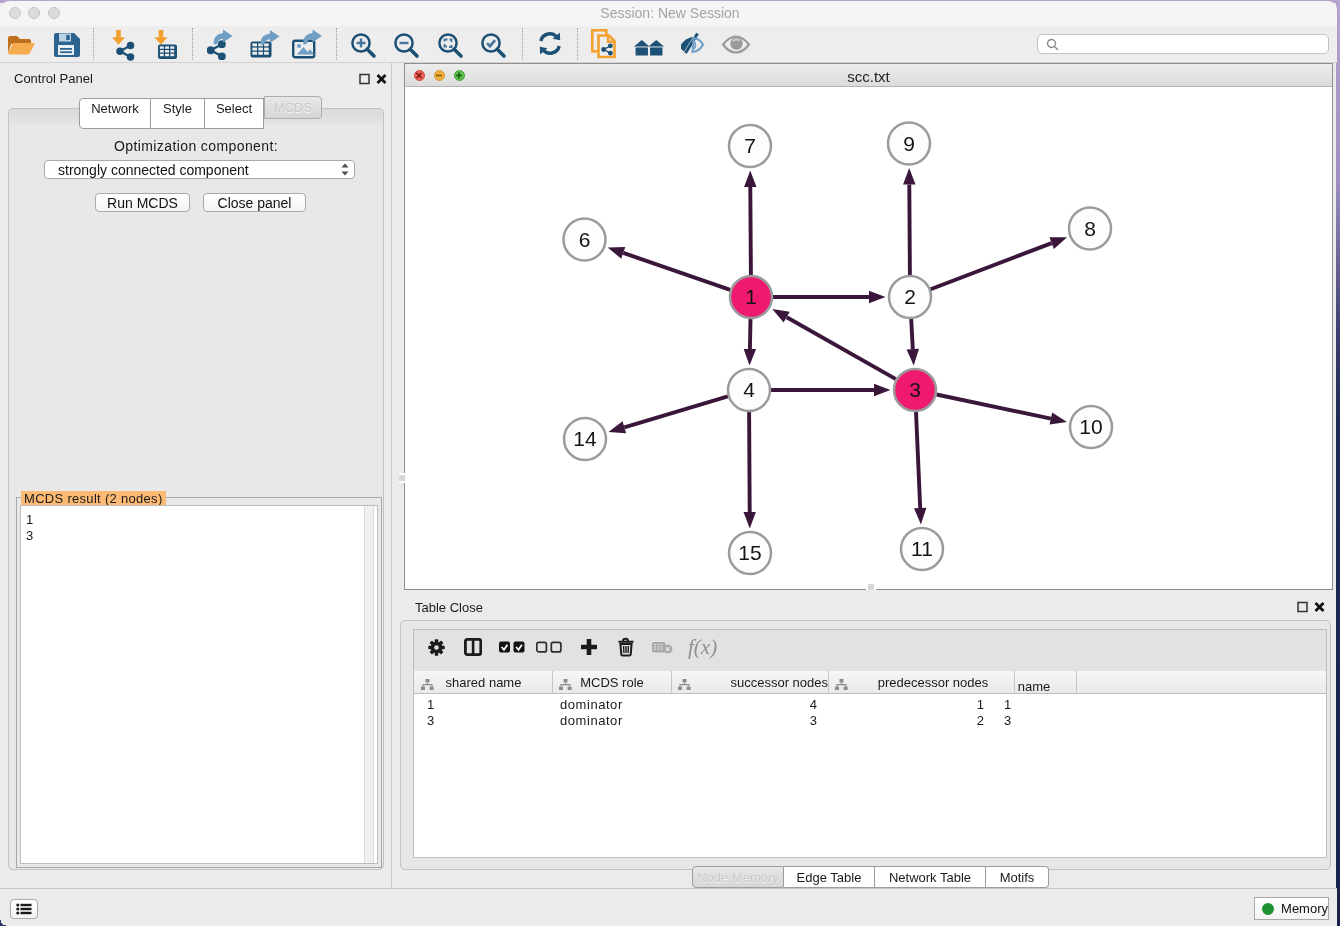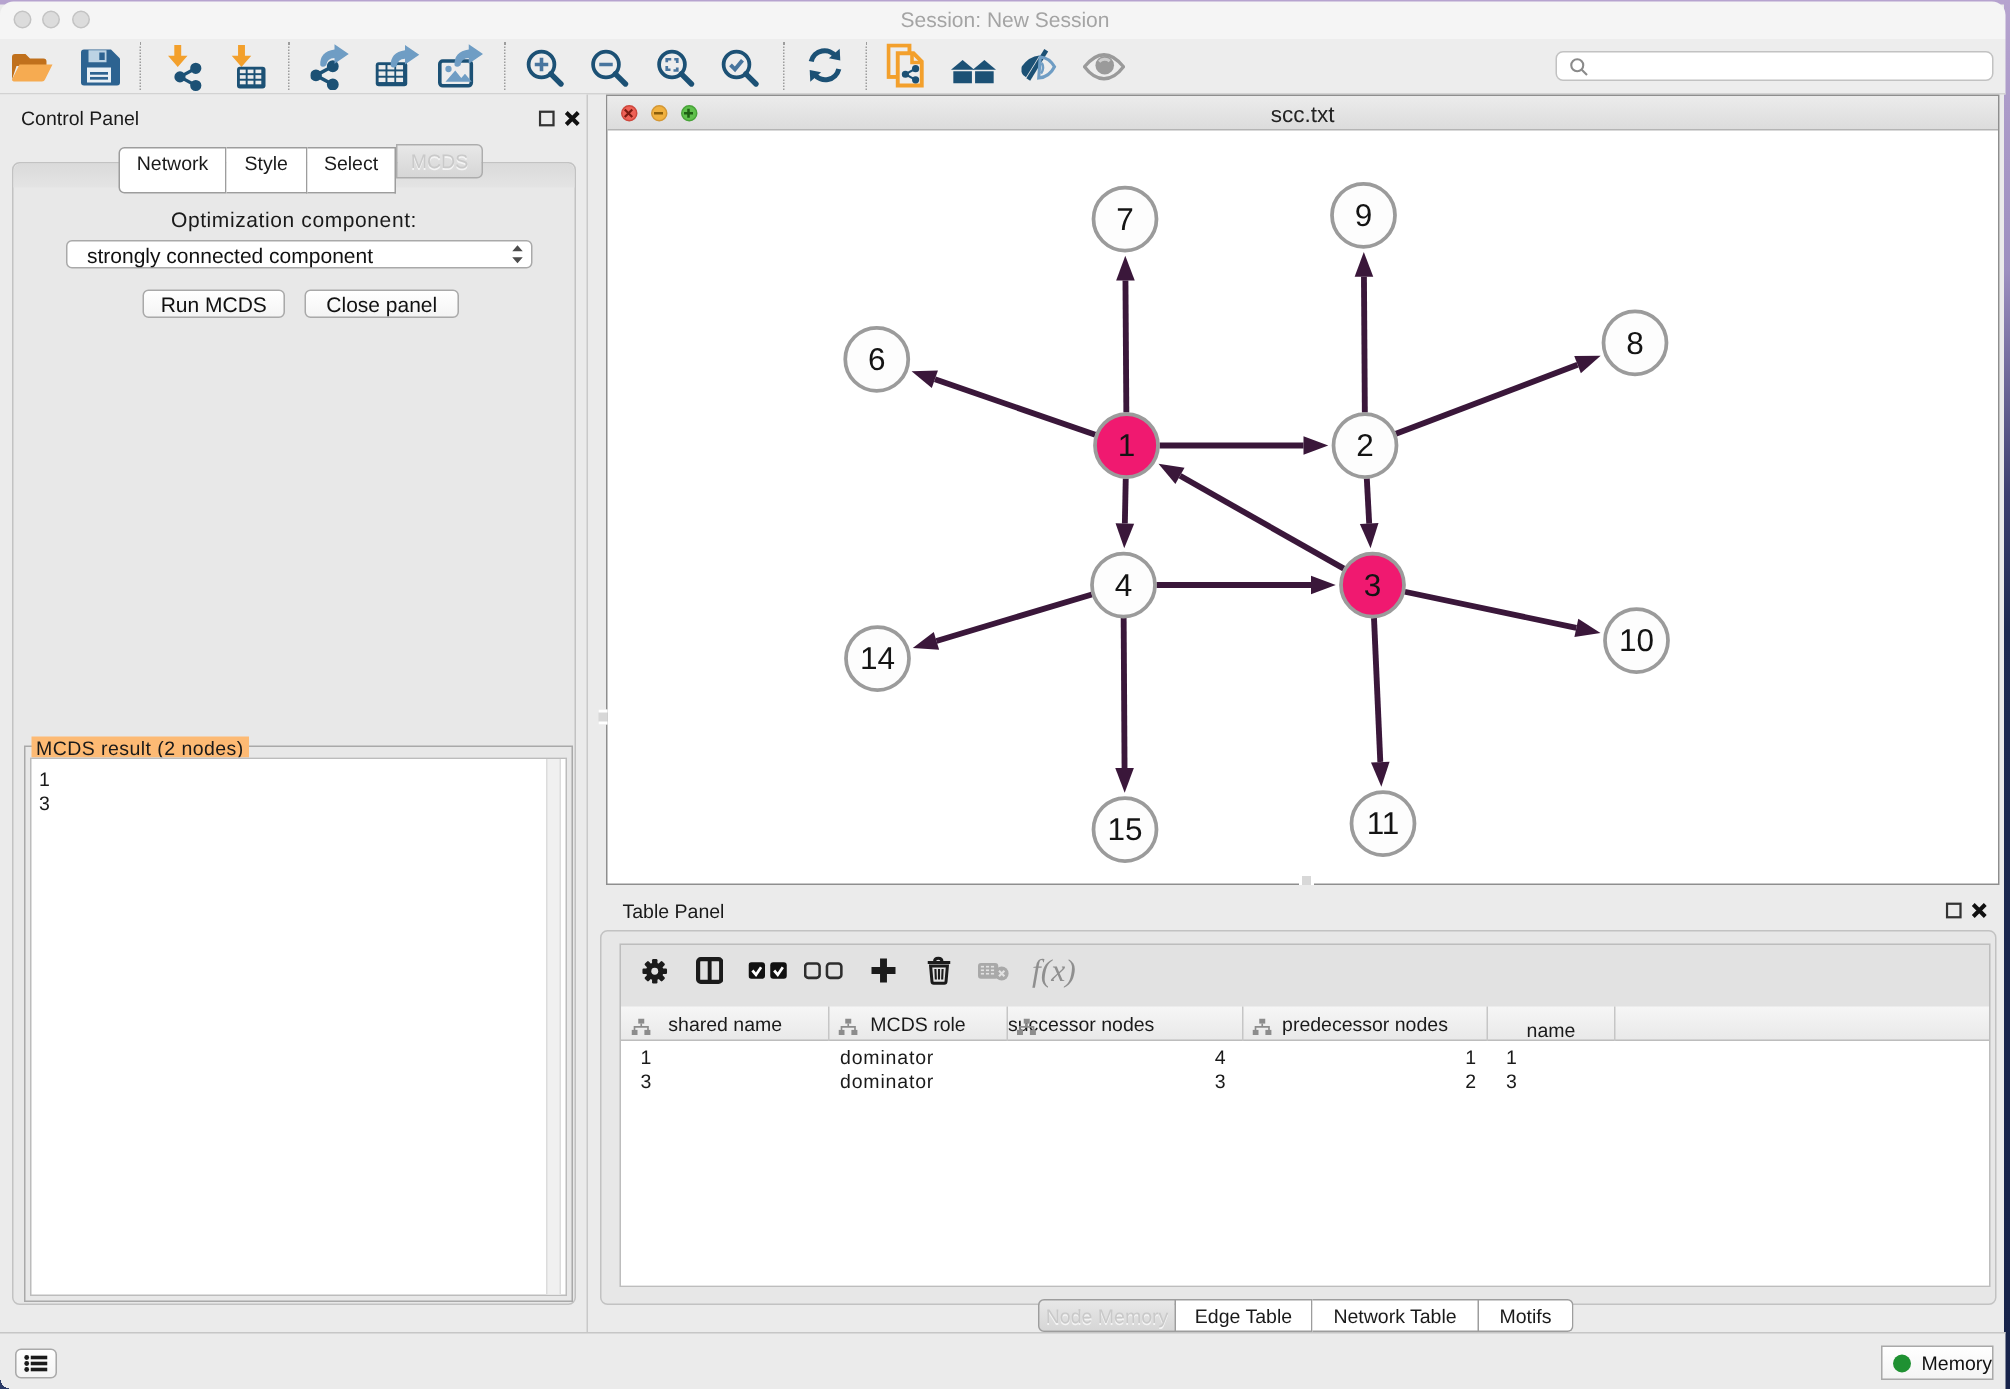--- a/index.html
+++ b/index.html
@@ -240,21 +240,21 @@
 <circle cx="517.0" cy="462.0" r="21" fill="#fdfdfd" stroke="#9b9b9b" stroke-width="2.5"></circle>
 <text x="517.0" y="469.3" font-size="21" fill="#141414" text-anchor="middle">11</text>
 <circle cx="180.0" cy="352.0" r="21" fill="#fdfdfd" stroke="#9b9b9b" stroke-width="2.5"></circle>
 <text x="180.0" y="359.3" font-size="21" fill="#141414" text-anchor="middle">14</text>
 <circle cx="345.0" cy="466.0" r="21" fill="#fdfdfd" stroke="#9b9b9b" stroke-width="2.5"></circle>
 <text x="345.0" y="473.3" font-size="21" fill="#141414" text-anchor="middle">15</text>
 </svg>
 <div class="abs" style="left:399px;top:473px;width:6px;height:10px;background:#d8d8d8;border-top:2px solid #fff;border-bottom:2px solid #fff"></div>
 <div class="abs" style="left:866px;top:584px;width:10px;height:6px;background:#d8d8d8;border-left:2px solid #fff;border-right:2px solid #fff"></div>
 <div class="abs" style="left:393px;top:591px;width:943px;height:297px;background:#ebebeb"></div>
-<div class="abs" style="left:415px;top:600px;font-size:13px">Table Panel</div>
+<div class="abs" style="left:415px;top:600px;font-size:13px">Table Close</div>
 <svg class="abs" style="left:1297px;top:601px" width="32" height="12" viewBox="0 0 32 12">
     <rect x="1" y="1.5" width="9" height="9" fill="none" stroke="#333" stroke-width="1.5"></rect>
     <path d="M18.5 2 l8 8 M26.5 2 l-8 8" stroke="#111" stroke-width="2.7"></path>
   </svg>
 <div class="abs" style="left:400px;top:620px;width:931px;height:250px;background:#e7e7e7;border:1px solid #c2c2c2;border-radius:5px"></div>
 <div class="abs" style="left:413px;top:629px;width:914px;height:229px;background:#e2e2e2;border:1px solid #bdbdbd"></div>
 <svg class="abs" style="left:428px;top:639px" width="17" height="17" viewBox="0 0 17 17">
     <g fill="#1b1b1b">
       <rect x="-1.8" y="-8.2" width="3.6" height="3.4" rx="0.8" transform="translate(8.5,8.5) rotate(0)"></rect>
       <rect x="-1.8" y="-8.2" width="3.6" height="3.4" rx="0.8" transform="translate(8.5,8.5) rotate(45)"></rect>
@@ -325,30 +325,30 @@
   </svg>
 <div class="abs" style="left:553px;top:671px;width:119px;height:23px;border-right:1px solid #c6c6c6;text-align:center;font-size:13px;padding-top:4px">MCDS role</div>
 <svg class="abs" style="left:559px;top:679px" width="13" height="12" viewBox="0 0 13 12">
     <g fill="#8c8c8c">
       <rect x="4.5" y="0" width="4" height="3.4"></rect>
       <rect x="0" y="7.6" width="4" height="3.4"></rect>
       <rect x="8.6" y="7.6" width="4" height="3.4"></rect>
     </g>
     <path d="M6.5 3.4 v2.3 M2 7.6 v-2 h9 v2" stroke="#8c8c8c" stroke-width="1.1" fill="none"></path>
   </svg>
-<div class="abs" style="left:672px;top:671px;width:157px;height:23px;border-right:1px solid #c6c6c6;text-align:left;font-size:13px;padding-top:4px">successor nodes</div>
+<div class="abs" style="left:672px;top:671px;width:157px;height:23px;border-right:1px solid #c6c6c6;text-align:right;font-size:13px;padding-top:4px">successor nodes</div>
 <svg class="abs" style="left:678px;top:679px" width="13" height="12" viewBox="0 0 13 12">
     <g fill="#8c8c8c">
       <rect x="4.5" y="0" width="4" height="3.4"></rect>
       <rect x="0" y="7.6" width="4" height="3.4"></rect>
       <rect x="8.6" y="7.6" width="4" height="3.4"></rect>
     </g>
     <path d="M6.5 3.4 v2.3 M2 7.6 v-2 h9 v2" stroke="#8c8c8c" stroke-width="1.1" fill="none"></path>
   </svg>
-<div class="abs" style="left:829px;top:671px;width:163px;height:28px;border-right:1px solid #c6c6c6;text-align:center;font-size:13px;padding-top:4px">predecessor nodes</div>
+<div class="abs" style="left:852px;top:671px;width:163px;height:28px;border-right:1px solid #c6c6c6;text-align:center;font-size:13px;padding-top:4px">predecessor nodes</div>
 <svg class="abs" style="left:835px;top:679px" width="13" height="12" viewBox="0 0 13 12">
     <g fill="#8c8c8c">
       <rect x="4.5" y="0" width="4" height="3.4"></rect>
       <rect x="0" y="7.6" width="4" height="3.4"></rect>
       <rect x="8.6" y="7.6" width="4" height="3.4"></rect>
     </g>
     <path d="M6.5 3.4 v2.3 M2 7.6 v-2 h9 v2" stroke="#8c8c8c" stroke-width="1.1" fill="none"></path>
   </svg>
 <div class="abs" style="left:992px;top:671px;width:85px;height:23px;border-right:1px solid #c6c6c6;text-align:center;font-size:13px;padding-top:8px">name</div>
 <div class="abs" style="left:414px;top:694px;width:912px;height:163px;background:#fff"></div>

